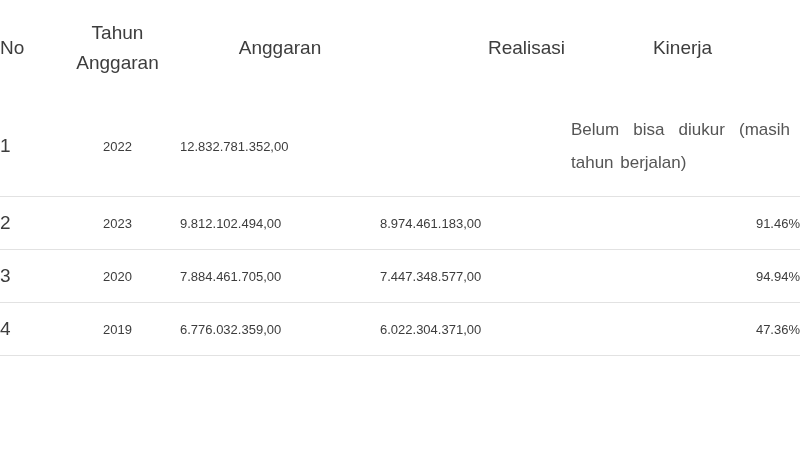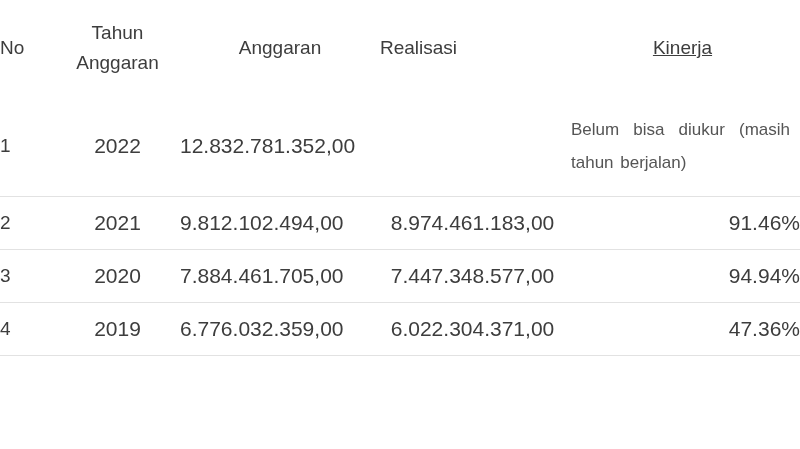--- a/index.html
+++ b/index.html
@@ -44,47 +44,47 @@
   }
   th.col-no, td.col-no { width: 55px; text-align: left; padding-left: 2px; }
   th.col-tahun, td.col-tahun { width: 125px; }
   th.col-anggaran, td.col-anggaran { width: 200px; }
   th.col-realisasi, td.col-realisasi { width: 185px; }
   th.col-kinerja, td.col-kinerja { width: 235px; }
 
   th.col-no { text-align: left; }
   th.col-tahun { text-align: center; }
   th.col-anggaran { text-align: center; }
-  th.col-realisasi { text-align: left; }
-  th.col-kinerja { text-align: center; text-decoration: underline; }
+  th.col-realisasi { text-align: right; }
+  th.col-kinerja { text-align: center; }
 
   .hdr-wrap {
     display: block;
     width: 100%;
   }
   .hdr-tahun-line1 { display: block; }
   .hdr-tahun-line2 { display: block; }
 
   tbody tr {
     border-bottom: 1px solid #e2e2e2;
   }
   tbody td {
-    font-size: 21px;
+    font-size: 13px;
     color: #3d3d3d;
     border-bottom: 1px solid #e2e2e2;
     padding-top: 10px;
     padding-bottom: 10px;
   }
   tr.row-first td { height: 100px; }
   tr.row-normal td { height: 52px; }
 
   td.col-no { text-align: left; font-size: 19px; padding-left: 2px; }
   td.col-tahun { text-align: center; }
   td.col-anggaran { padding-right: 8px; }
-  td.col-realisasi { text-align: center; padding-right: 6px; }
+  td.col-realisasi { text-align: left; padding-right: 6px; }
   td.col-kinerja { text-align: right; padding-left: 10px; }
 
   td.col-kinerja.note {
     font-size: 17px;
     color: #555555;
     line-height: 33px;
     text-align: justify;
     text-align-last: left;
     padding-left: 6px;
     padding-right: 10px;
@@ -124,21 +124,21 @@
         <td class="col-no">1</td>
         <td class="col-tahun">2022</td>
         <td class="col-anggaran">12.832.781.352,00</td>
         <td class="col-realisasi"></td>
         <td class="col-kinerja note">
           <span class="note-text">Belum bisa diukur (masih tahun berjalan)</span>
         </td>
       </tr>
       <tr class="row-normal">
         <td class="col-no">2</td>
-        <td class="col-tahun">2021</td>
+        <td class="col-tahun">2023</td>
         <td class="col-anggaran">9.812.102.494,00</td>
         <td class="col-realisasi">8.974.461.183,00</td>
         <td class="col-kinerja">91.46%</td>
       </tr>
       <tr class="row-normal">
         <td class="col-no">3</td>
         <td class="col-tahun">2020</td>
         <td class="col-anggaran">7.884.461.705,00</td>
         <td class="col-realisasi">7.447.348.577,00</td>
         <td class="col-kinerja">94.94%</td>

